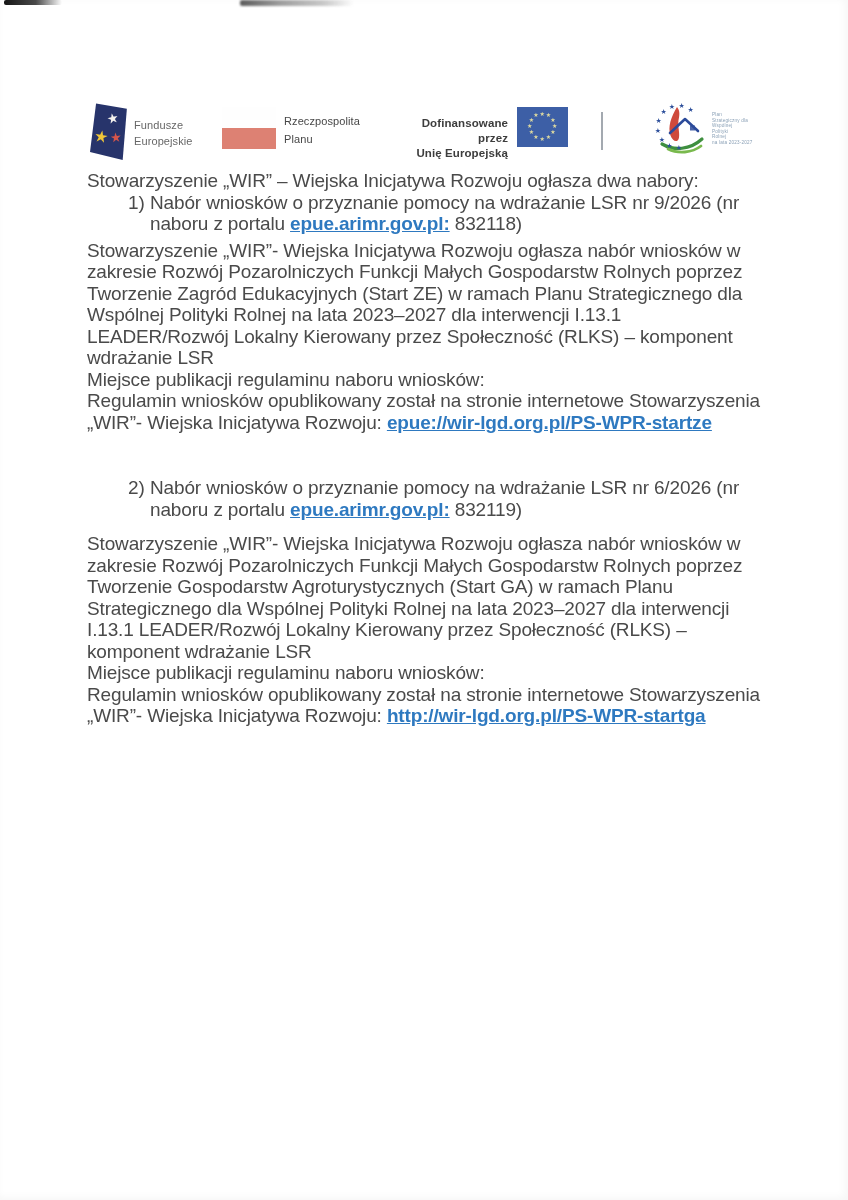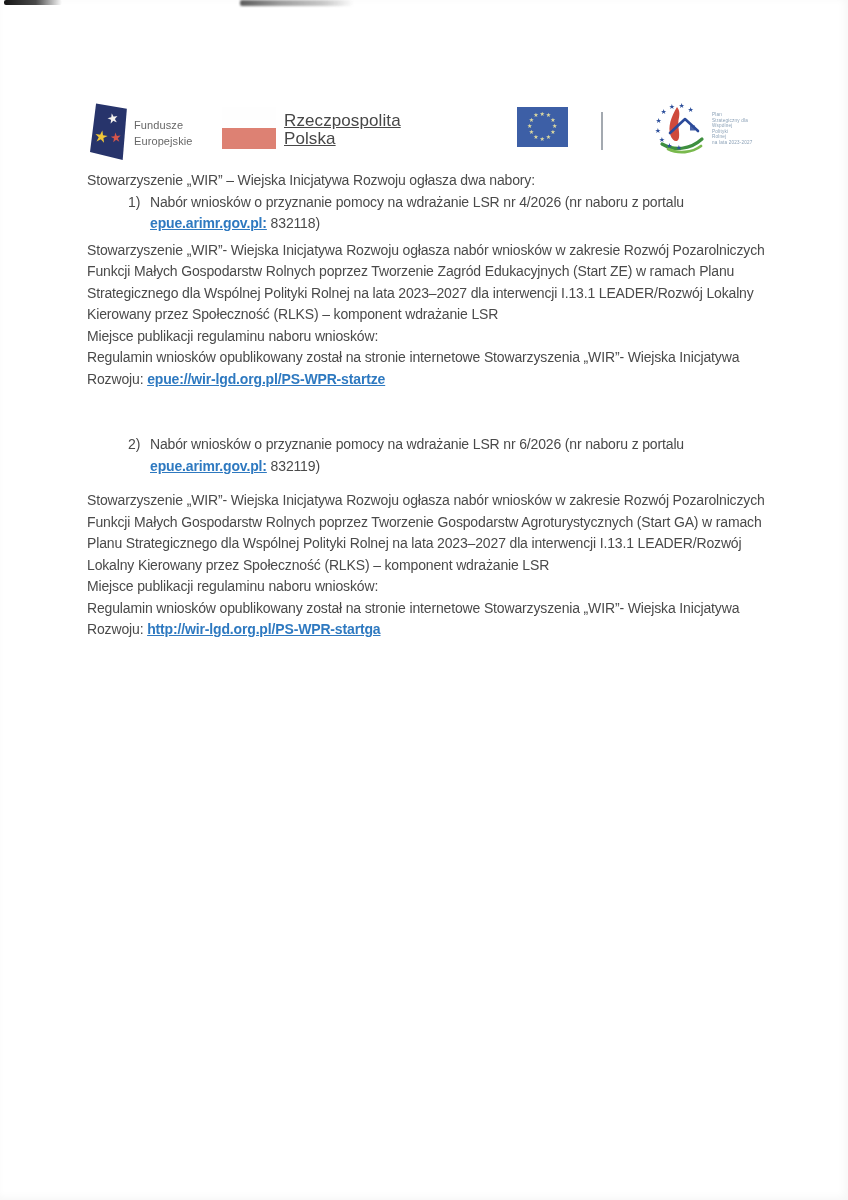--- a/index.html
+++ b/index.html
@@ -35,38 +35,38 @@
   .fe-star { position:absolute; line-height:1; }
   .fe-star.white { color:#f4f2ee; font-size:13px; left:17px; top:9px; transform:rotate(-12deg); }
   .fe-star.yellow { color:#f0c739; font-size:16px; left:4px; top:26px; transform:rotate(10deg); }
   .fe-star.red { color:#d6554a; font-size:13px; left:20px; top:28px; transform:rotate(-6deg); }
 
   .fe-label { position:absolute; left:134px; top:117px; font-size:11px; line-height:16px; color:#676767; letter-spacing:.1px; }
 
   .pl-flag { position:absolute; left:222px; top:107px; width:54px; height:42px; }
   .pl-flag .top { position:absolute; left:0; top:0; width:100%; height:50%; background:#fefefe; }
   .pl-flag .bottom { position:absolute; left:0; top:50%; width:100%; height:50%; background:#dd8173; }
-  .pl-label { position:absolute; left:284px; top:112px; font-size:17px; line-height:18px; color:#474747; letter-spacing:.1px;text-decoration:underline; }
+  .pl-label { position:absolute; left:284px; top:112px; font-size:11px; line-height:18px; color:#474747; letter-spacing:.1px; }
 
   .eu-label { position:absolute; left:396px; top:116px; width:112px; text-align:right; font-size:11.5px; line-height:15px; color:#3d3d3d; font-weight:600; letter-spacing:.1px; }
   .eu-flag { position:absolute; left:517px; top:107px; width:51px; height:40px; background:#3d5fa6; }
   .eu-star { position:absolute; color:#ddd9a0; font-size:6px; line-height:1; }
 
   .logo-divider { position:absolute; left:601px; top:112px; width:1.5px; height:38px; background:#a3a9b0; }
 
   .wpr { position:absolute; left:652px; top:102px; width:106px; height:58px; }
   .wpr-emblem { position:absolute; left:0; top:0; width:58px; height:54px; }
   .wpr-star { position:absolute; color:#2d4f9b; font-size:7px; line-height:1; }
   .wpr-text { position:absolute; left:60px; top:10px; font-size:4.6px; line-height:5.6px; color:#8aa0b6; letter-spacing:.2px; }
   .wpr-text span { display:block; }
 
   
   .content {
     position:absolute; left:87px; top:170px; width:678px;
-    font-size:14px; line-height:21.5px; letter-spacing:-0.15px; color:#4a4a4a;
+    font-size:19px; line-height:21.5px; letter-spacing:-0.15px; color:#4a4a4a;
   }
   .content p { margin:0; }
   .intro { margin-bottom:9px; }
   .list-item { display:flex; margin-bottom:5px; }
   .list-item.second { margin-bottom:13px; }
   .list-item .num { flex:none; width:22px; margin-left:41px; }
   .list-item .body { flex:1; }
   .desc { margin-bottom:3px; }
   .pub-heading { margin-bottom:12px; }
   .pub { margin-bottom:0; }
@@ -93,23 +93,27 @@
       <div>Fundusze</div>
       <div>Europejskie</div>
     </div>
 
     <div class="pl-flag">
       <div class="top"></div>
       <div class="bottom"></div>
     </div>
     <div class="pl-label">
       <div>Rzeczpospolita</div>
-      <div>Polska</div>
-    </div>
-
+      <div>Planu</div>
+    </div>
+
+    <div class="eu-label">
+      <div>Dofinansowane przez</div>
+      <div>Unię Europejską</div>
+    </div>
     <div class="eu-flag">
         <span class="eu-star" style="left: 22.5px; top: 3.5px;">★</span>
         <span class="eu-star" style="left: 28.75px; top: 5.17468px;">★</span>
         <span class="eu-star" style="left: 33.3253px; top: 9.75px;">★</span>
         <span class="eu-star" style="left: 35px; top: 16px;">★</span>
         <span class="eu-star" style="left: 33.3253px; top: 22.25px;">★</span>
         <span class="eu-star" style="left: 28.75px; top: 26.8253px;">★</span>
         <span class="eu-star" style="left: 22.5px; top: 28.5px;">★</span>
         <span class="eu-star" style="left: 16.25px; top: 26.8253px;">★</span>
         <span class="eu-star" style="left: 11.6747px; top: 22.25px;">★</span>
@@ -152,21 +156,21 @@
     </div>
   </div>
 
   <div class="content">
 
     <p class="intro">Stowarzyszenie „WIR” – Wiejska Inicjatywa Rozwoju ogłasza dwa nabory:</p>
 
     <div class="list-item">
       <span class="num">1)</span>
       <div class="body">
-        <span>Nabór wniosków o przyznanie pomocy na wdrażanie LSR nr 4/2026 (nr naboru z portalu</span>
+        <span>Nabór wniosków o przyznanie pomocy na wdrażanie LSR nr 9/2026 (nr naboru z portalu</span>
         <a class="doclink">epue.arimr.gov.pl:</a>
         <span>832118)</span>
       </div>
     </div>
 
     <p class="desc">Stowarzyszenie „WIR”- Wiejska Inicjatywa Rozwoju ogłasza nabór wniosków w zakresie Rozwój Pozarolniczych Funkcji Małych Gospodarstw Rolnych poprzez Tworzenie Zagród Edukacyjnych (Start ZE) w ramach Planu Strategicznego dla Wspólnej Polityki Rolnej na lata 2023–2027 dla interwencji I.13.1 LEADER/Rozwój Lokalny Kierowany przez Społeczność (RLKS) – komponent wdrażanie LSR</p>
 
     <p class="pub-heading">Miejsce publikacji regulaminu naboru wniosków:</p>
 
     <p class="pub gap-large">

